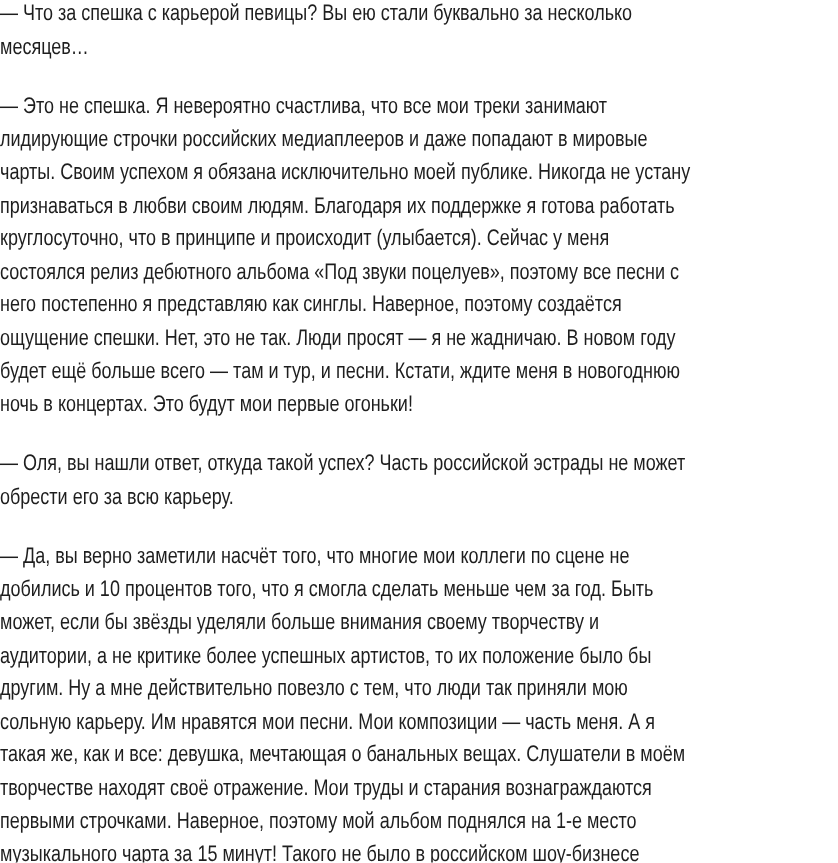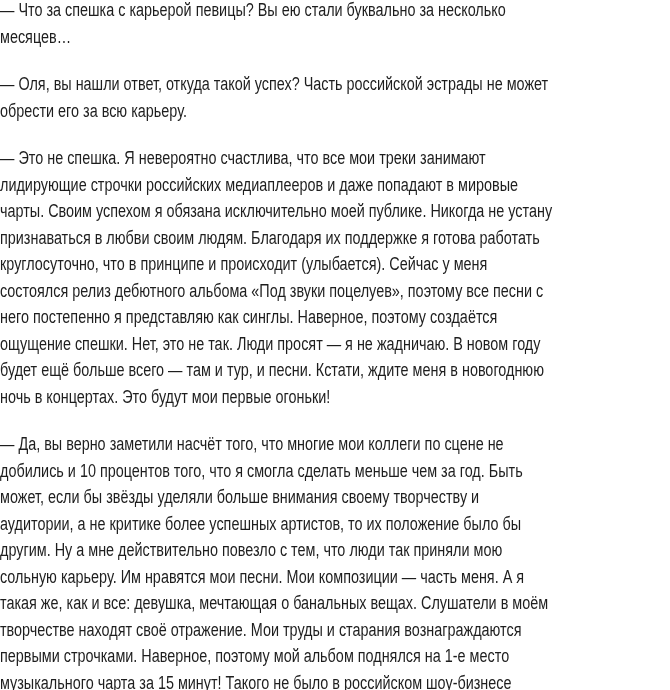--- a/index.html
+++ b/index.html
@@ -24,34 +24,34 @@
 </style>
 </head>
 <body>
 
 <div class="article">
   <p class="para p0">
     <span class="line">—  Что за спешка с карьерой певицы? Вы ею стали буквально за несколько</span>
     <span class="line">месяцев…</span>
   </p>
   <p class="para">
-    <span class="line">—  Оля, вы нашли ответ, откуда такой успех? Часть российской эстрады не может</span>
-    <span class="line">обрести его за всю карьеру.</span>
-  </p>
-  <p class="para">
     <span class="line">—  Это не спешка. Я невероятно счастлива, что все мои треки занимают</span>
     <span class="line">лидирующие строчки российских медиаплееров и даже попадают в мировые</span>
     <span class="line">чарты. Своим успехом я обязана исключительно моей публике. Никогда не устану</span>
     <span class="line">признаваться в любви своим людям. Благодаря их поддержке я готова работать</span>
     <span class="line">круглосуточно, что в принципе и происходит (улыбается). Сейчас у меня</span>
     <span class="line">состоялся релиз дебютного альбома «Под звуки поцелуев», поэтому все песни с</span>
     <span class="line">него постепенно я представляю как синглы. Наверное, поэтому создаётся</span>
     <span class="line">ощущение спешки. Нет, это не так. Люди просят — я не жадничаю. В новом году</span>
     <span class="line">будет ещё больше всего — там и тур, и песни. Кстати, ждите меня в новогоднюю</span>
     <span class="line">ночь в концертах. Это будут мои первые огоньки!</span>
+  </p>
+  <p class="para">
+    <span class="line">—  Оля, вы нашли ответ, откуда такой успех? Часть российской эстрады не может</span>
+    <span class="line">обрести его за всю карьеру.</span>
   </p>
   <p class="para">
     <span class="line">— Да, вы верно заметили насчёт того, что многие мои коллеги по сцене не</span>
     <span class="line">добились и 10 процентов того, что я смогла сделать меньше чем за год. Быть</span>
     <span class="line">может, если бы звёзды уделяли больше внимания своему творчеству и</span>
     <span class="line">аудитории, а не критике более успешных артистов, то их положение было бы</span>
     <span class="line">другим. Ну а мне действительно повезло с тем, что люди так приняли мою</span>
     <span class="line">сольную карьеру. Им нравятся мои песни. Мои композиции — часть меня. А я</span>
     <span class="line">такая же, как и все: девушка, мечтающая о банальных вещах. Слушатели в моём</span>
     <span class="line">творчестве находят своё отражение. Мои труды и старания вознаграждаются</span>

